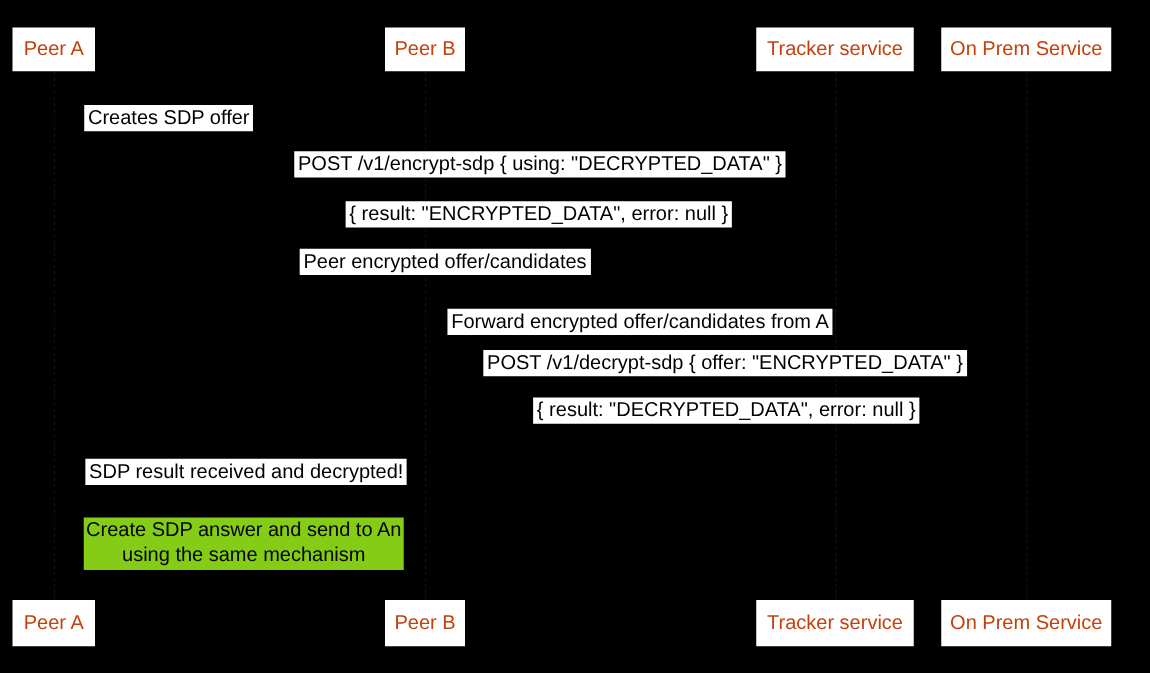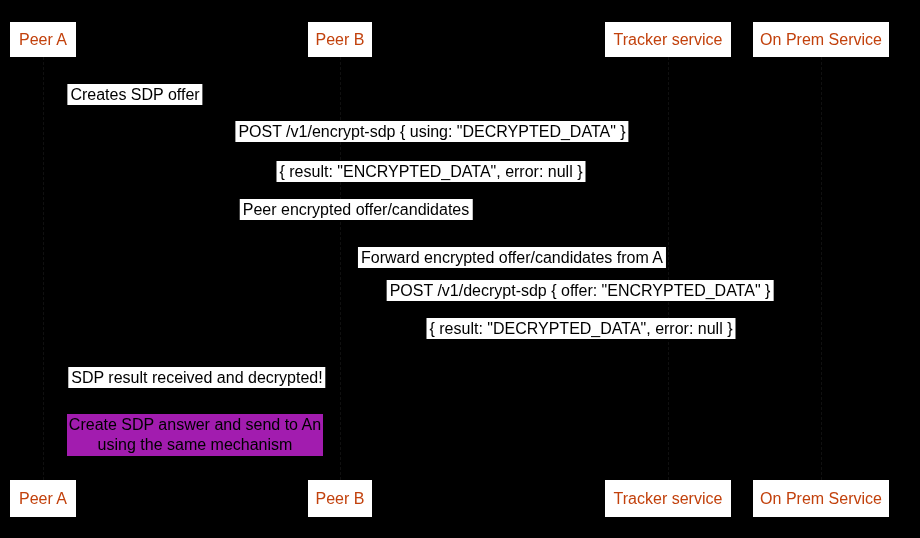--- a/index.html
+++ b/index.html
@@ -45,21 +45,21 @@
     font-size: 16px;
     line-height: 21px;
     height: 21px;
     padding: 0 3px;
     white-space: nowrap;
   }
   
   .note {
     position: absolute;
     transform: translateX(-50%);
-    background: #a21caf;
+    background: #84cc16;
     color: #000000;
     font-size: 16px;
     line-height: 20px;
     width: 256px;
     padding: 1px 0;
     text-align: center;
   }
 </style>
 </head>
 <body>

